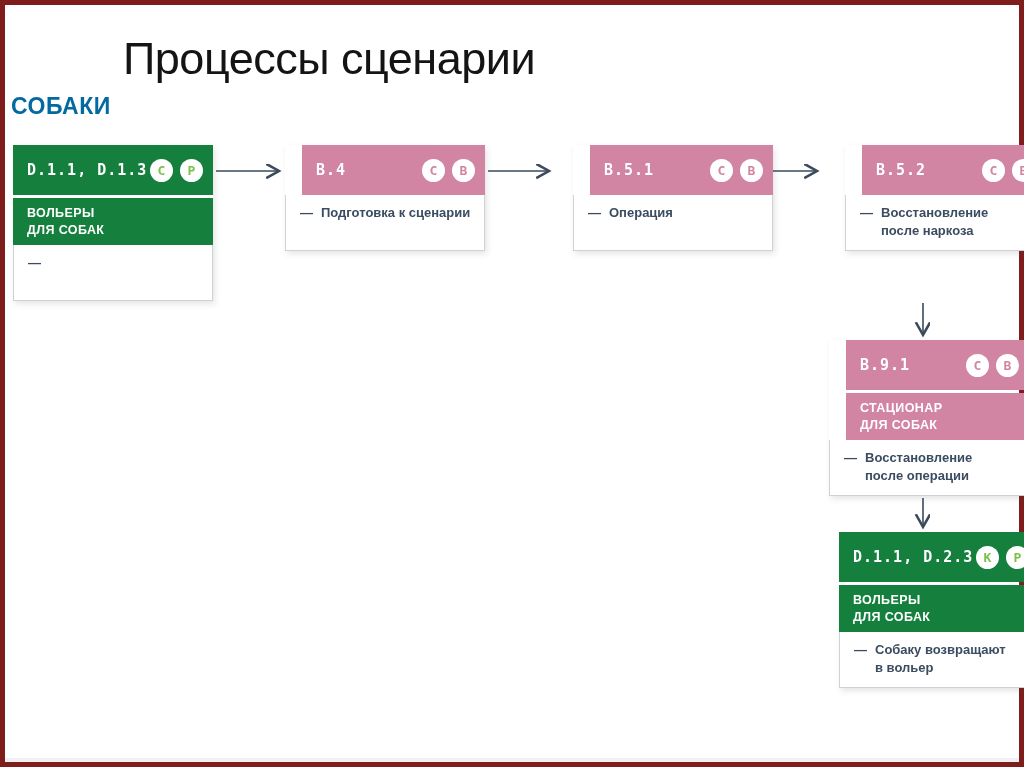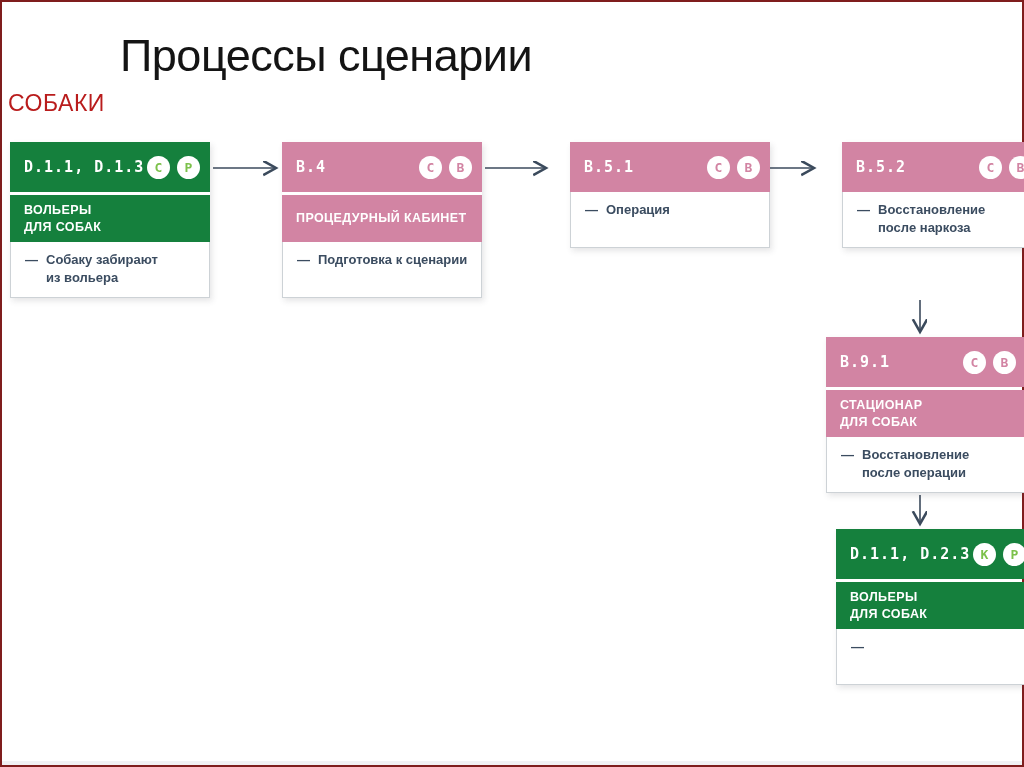--- a/index.html
+++ b/index.html
@@ -3,45 +3,45 @@
 <meta charset="utf-8">
 <style>
   html,body{margin:0;padding:0;}
   body{
     width:1024px;height:767px;position:relative;overflow:hidden;
     background:#ffffff;
     font-family:"Liberation Sans",sans-serif;
   }
   .slide{
     position:absolute;inset:0;background:#ffffff;
-    border:2px solid #7f1d1d;box-sizing:border-box;
+    border:5px solid #7f1d1d;box-sizing:border-box;
   }
   .slide-bottom-edge{
     position:absolute;left:0;right:0;bottom:0;height:4px;background:#f1f1f4;
   }
   .slide-title{
     position:absolute;left:118px;top:28px;
     font-size:45px;color:#141414;letter-spacing:-0.5px;
     white-space:nowrap;
   }
   .section-label{
     position:absolute;left:6px;top:88px;
-    font-size:23px;color:#b91c1c;letter-spacing:0.5px;
+    font-size:23px;color:#0369a1;letter-spacing:0.5px;font-weight:bold;
   }
   
   .card{
     position:absolute;width:200px;
     box-shadow:2px 3px 6px rgba(70,70,80,0.14);
   }
   .card-header{
     height:50px;display:flex;align-items:center;
     padding:0 10px 0 14px;box-sizing:border-box;
   }
   .card.green .card-header,.card.green .card-label{background:#15803d;}
-  .card.pink  .card-header,.card.pink  .card-label{background:#d284a3;}
+  .card.pink  .card-header,.card.pink  .card-label{background:#d284a3;margin-left:17px;}
   .card-code{
     flex:1;color:#ffffff;
     font-family:"DejaVu Sans Mono","Liberation Mono",monospace;
     font-weight:bold;font-size:15px;letter-spacing:1px;white-space:nowrap;
   }
   .badges{display:flex;gap:7px;}
   .badge{
     width:23px;height:23px;border-radius:50%;background:#ffffff;
     display:flex;align-items:center;justify-content:center;
     font-family:"DejaVu Sans Mono","Liberation Mono",monospace;
@@ -98,34 +98,31 @@
       <span class="card-code">D.1.1, D.1.3</span>
       <span class="badges">
         <span class="badge">C</span>
         <span class="badge">P</span>
       </span>
     </div>
     <div class="card-label">ВОЛЬЕРЫ
 ДЛЯ СОБАК</div>
     <div class="card-body">
       <span class="card-dash">—</span>
-      <span class="card-note">Собаку забирают
-из вольера</span>
     </div>
   </div>
 
   <div class="card pink pos-c2">
     <div class="card-header">
       <span class="card-code">B.4</span>
       <span class="badges">
         <span class="badge">C</span>
         <span class="badge">B</span>
       </span>
     </div>
-    <div class="card-label">ПРОЦЕДУРНЫЙ КАБИНЕТ</div>
     <div class="card-body">
       <span class="card-dash">—</span>
       <span class="card-note">Подготовка к сценарии</span>
     </div>
   </div>
 
   <div class="card pink pos-c3">
     <div class="card-header">
       <span class="card-code">B.5.1</span>
       <span class="badges">
@@ -176,17 +173,19 @@
       <span class="card-code">D.1.1, D.2.3</span>
       <span class="badges">
         <span class="badge">K</span>
         <span class="badge">P</span>
       </span>
     </div>
     <div class="card-label">ВОЛЬЕРЫ
 ДЛЯ СОБАК</div>
     <div class="card-body">
       <span class="card-dash">—</span>
+      <span class="card-note">Собаку возвращают
+в вольер</span>
     </div>
   </div>
 
   <div class="slide-bottom-edge"></div>
 </div>
 
 </body></html>

